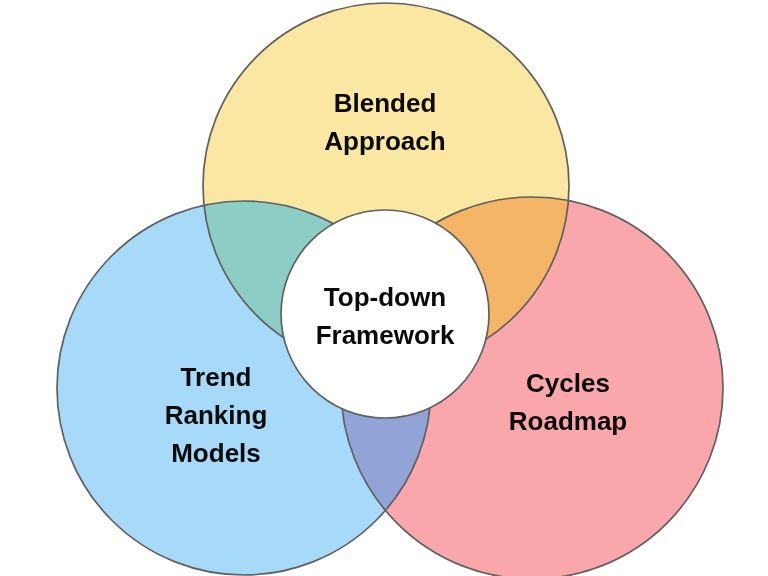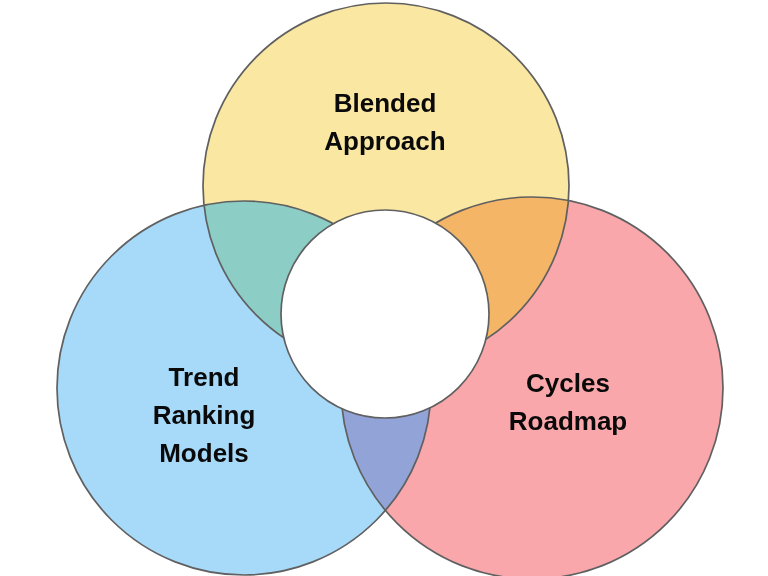--- a/index.html
+++ b/index.html
@@ -27,21 +27,21 @@
     font-family: "Liberation Sans", sans-serif;
     font-weight: bold;
     font-size: 26px;
     line-height: 38px;
     color: #0a0a0a;
     text-align: center;
     white-space: pre-line;
     pointer-events: none;
   }
   .label-top    { left: 385px; top: 122px; }
-  .label-left   { left: 204px; top: 415px; }
+  .label-left   { left: 216px; top: 415px; }
   .label-right  { left: 568px; top: 402px; }
   .label-center { left: 385px; top: 316px; }
 </style>
 </head>
 <body>
 
 <div class="stage">
 
   <svg width="768" height="576" viewBox="0 0 768 576">
     <defs>
@@ -76,14 +76,16 @@
     <circle cx="385" cy="314" r="104" stroke-width="1.7" fill="#FFFFFF" stroke="#606060"></circle>
   </svg>
 
   <div class="label label-top">Blended
 Approach</div>
   <div class="label label-left">Trend
 Ranking
 Models</div>
   <div class="label label-right">Cycles
 Roadmap</div>
+  <div class="label label-center">Top-down
+Framework</div>
 
 </div>
 
 </body></html>

